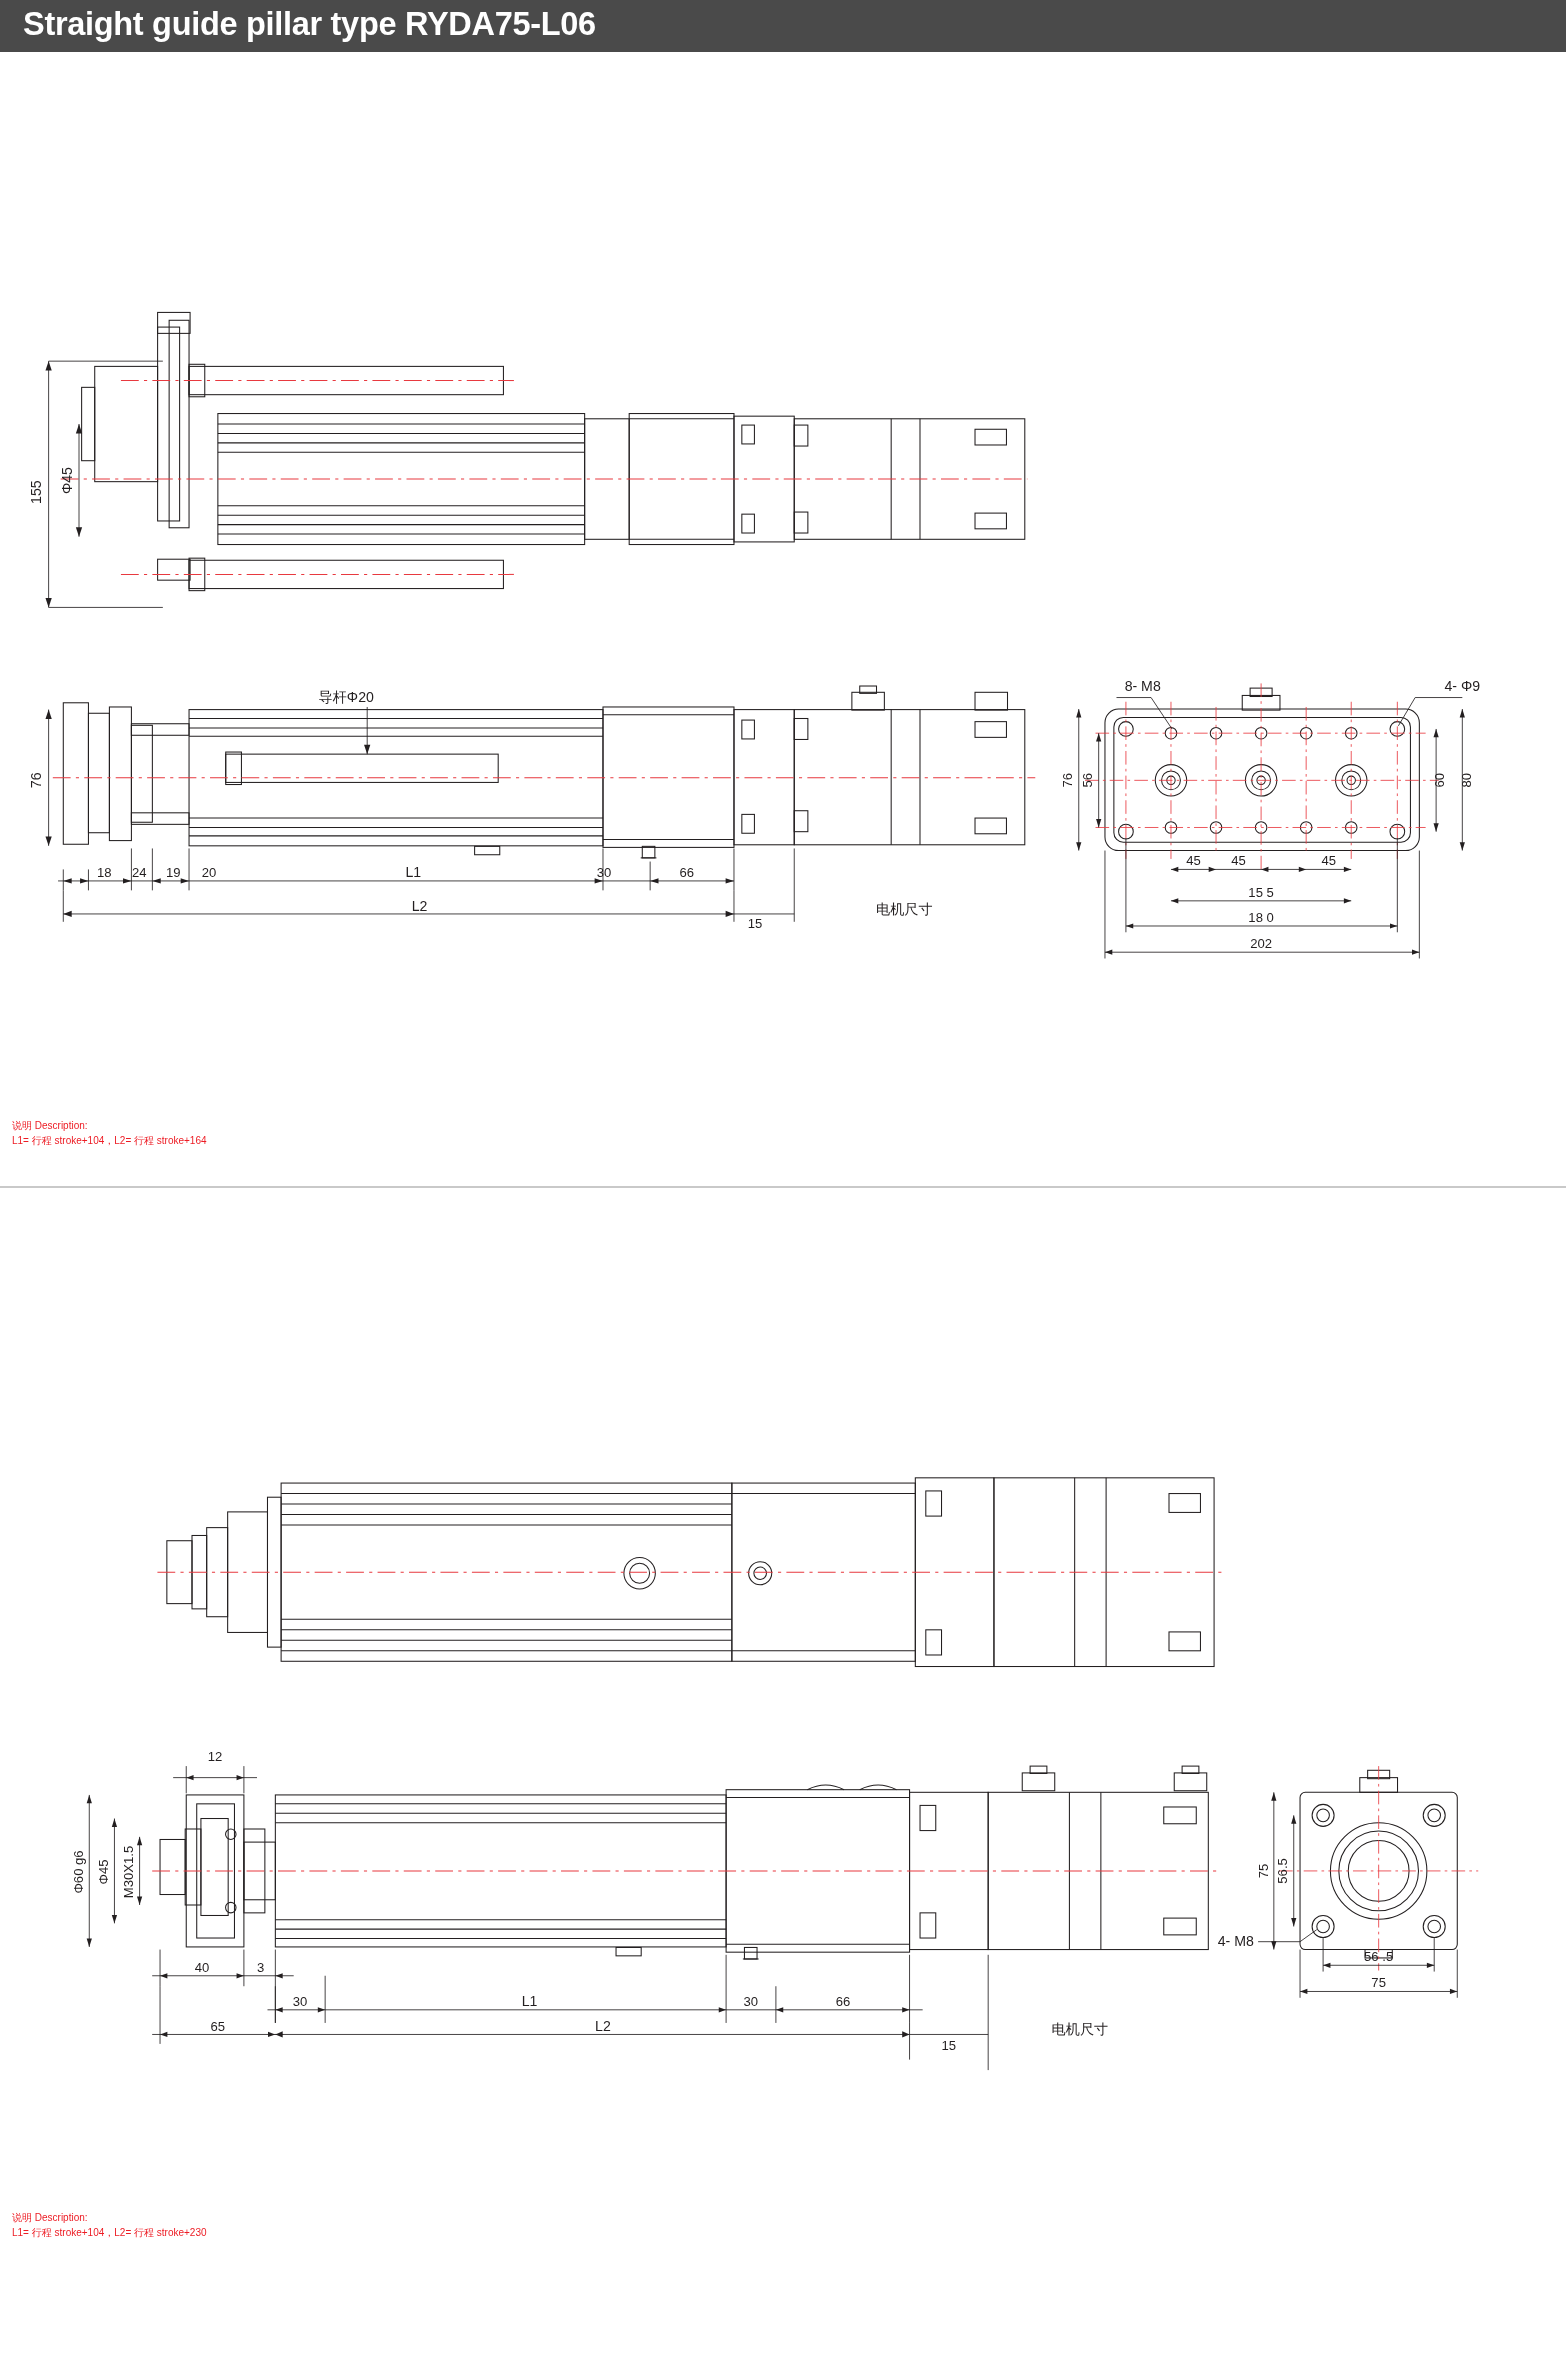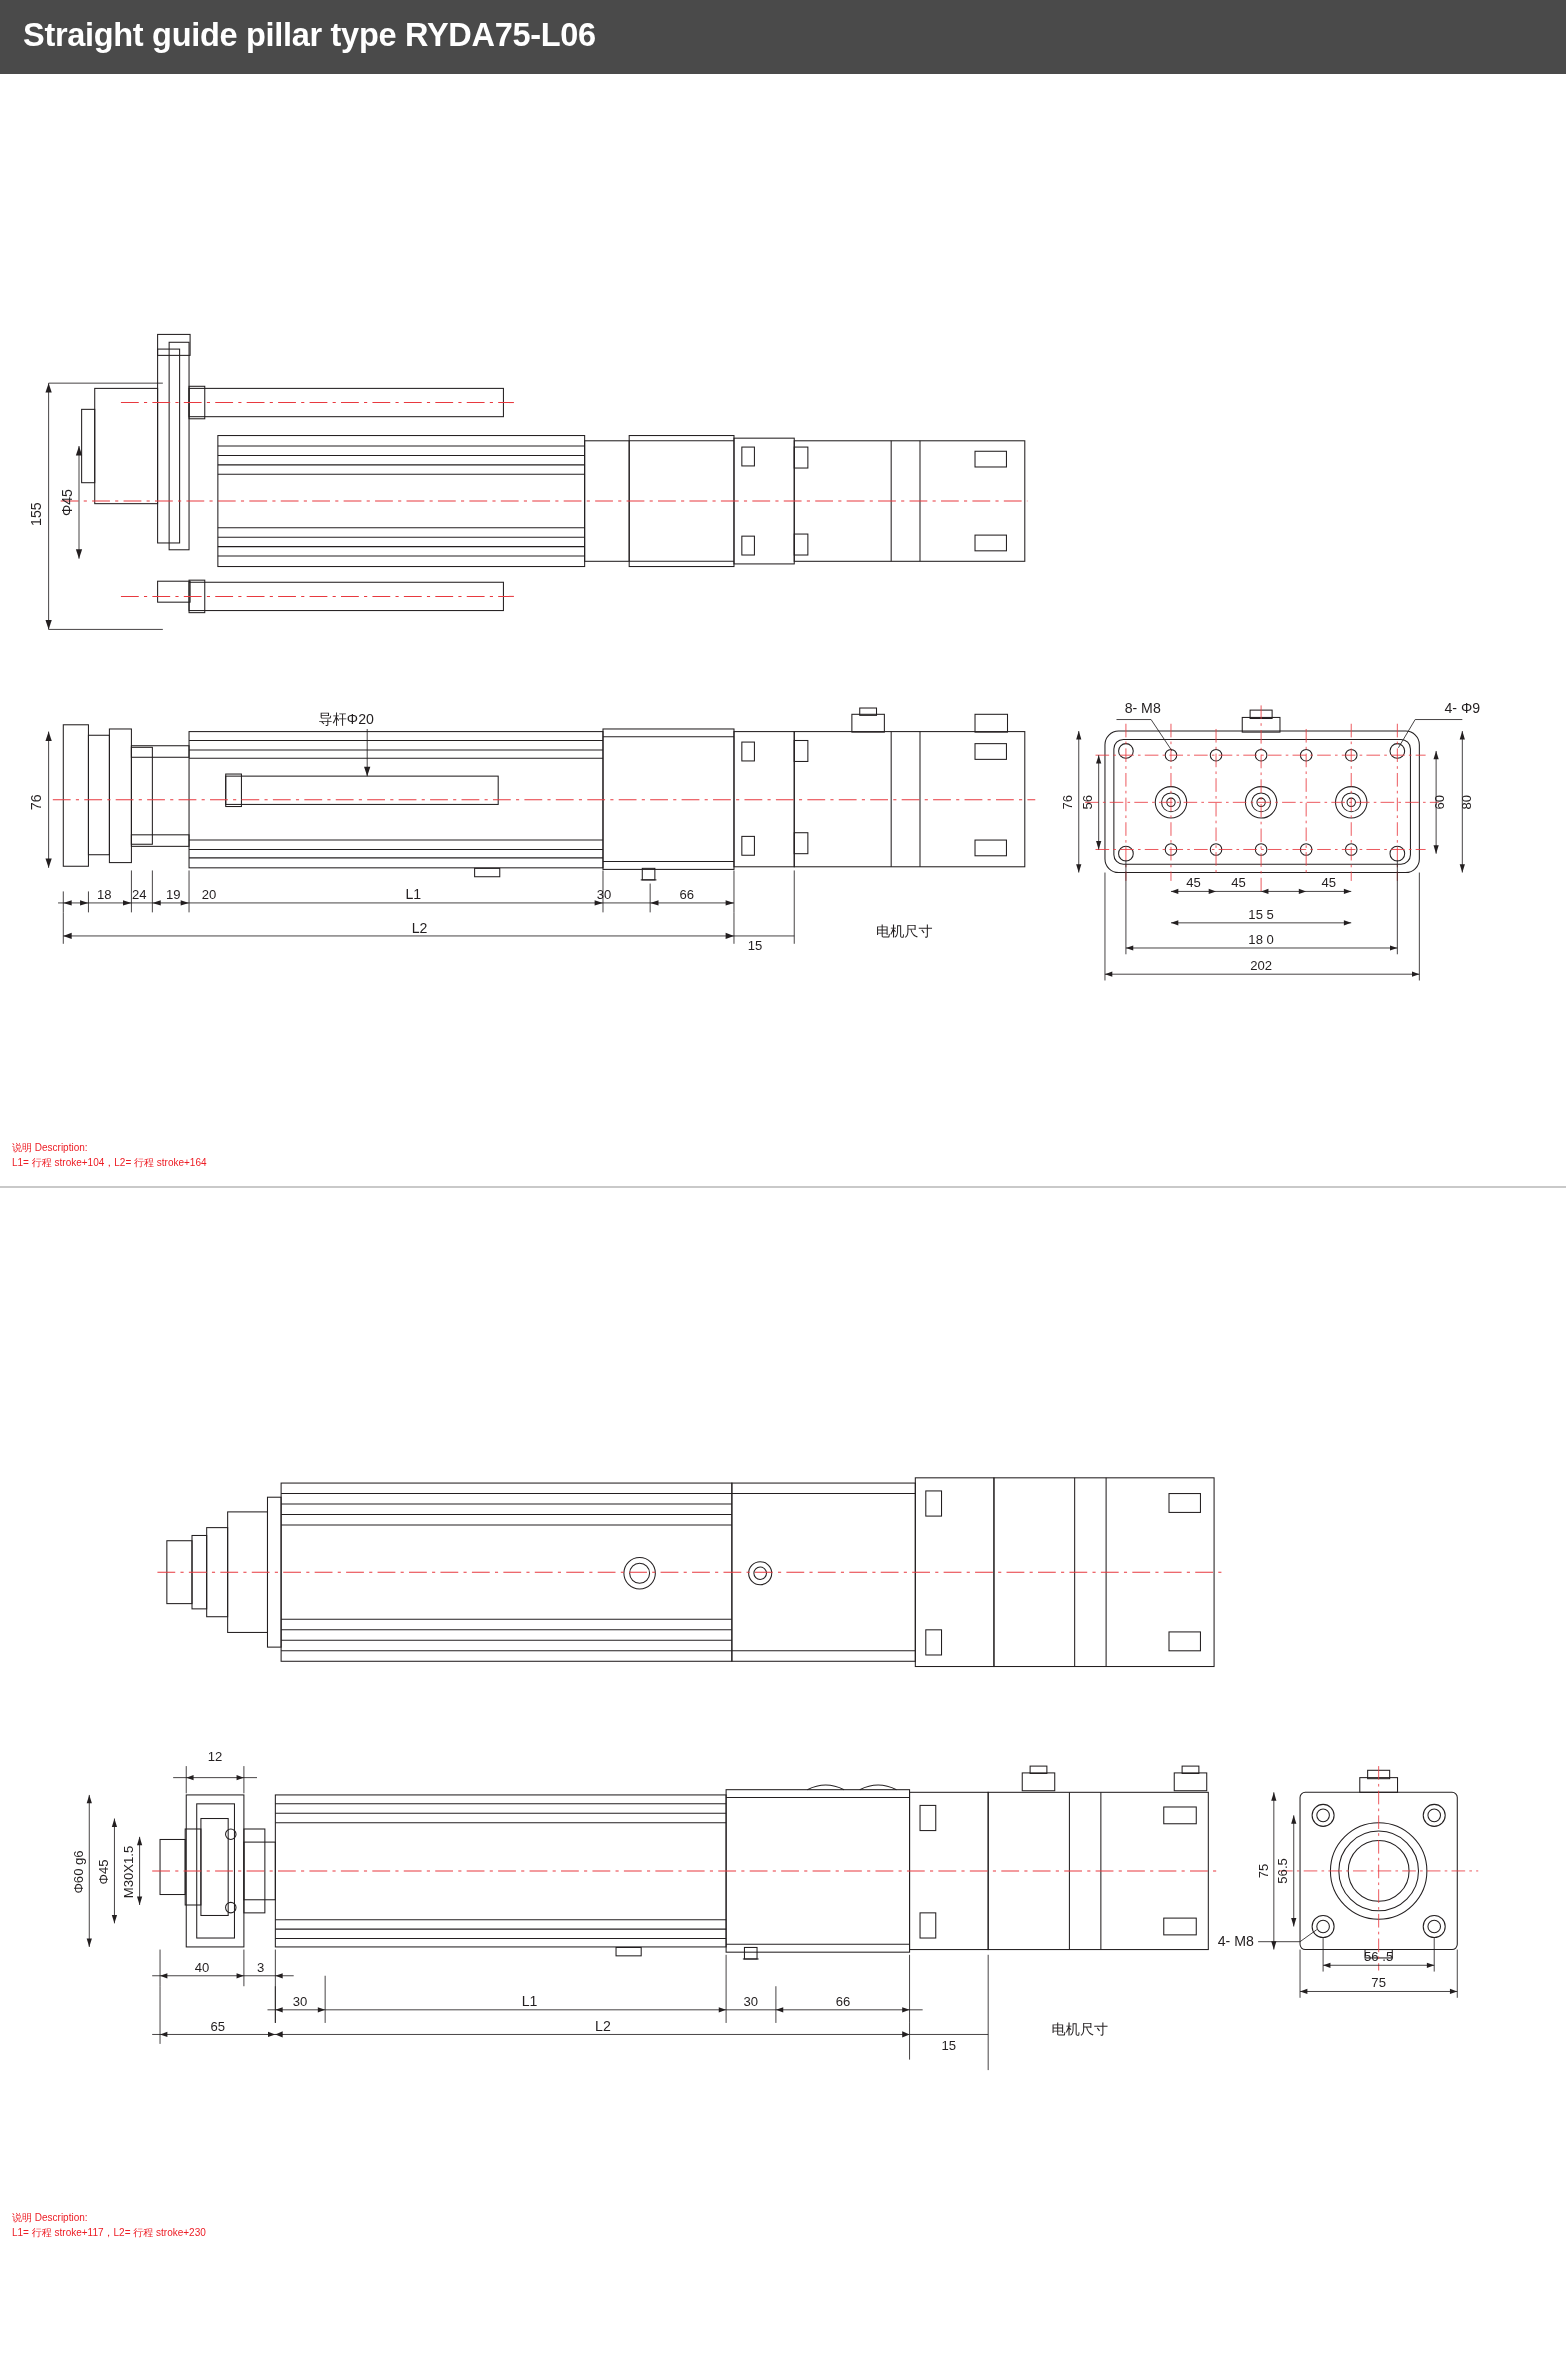--- a/index.html
+++ b/index.html
@@ -19,21 +19,21 @@
     width: 1567px;
   }
   .section-header {
     background: #4a4a4a;
     color: #ffffff;
     font-size: 32.5px;
     font-weight: bold;
     letter-spacing: -0.3px;
     padding: 11.5px 0 13.6px 23px;
     box-sizing: border-box;
-    height: 74px;
+    height: 52px;
     display: flex;
     align-items: center;
   }
   .drawing-area {
     position: relative;
     width: 1567px;
     background: #ffffff;
   }
   .desc-block {
     position: absolute;
@@ -579,17 +579,17 @@
       </g>
       <text class="lbl-sm" x="2418" y="1240" transform="rotate(-90 2418 1240)" text-anchor="middle">75</text>
       <text class="lbl-sm" x="2456" y="1240" transform="rotate(-90 2456 1240)" text-anchor="middle">56.5</text>
       <text class="lbl-sm" x="2630" y="1412" text-anchor="middle">56 .5</text>
       <text class="lbl-sm" x="2630" y="1462" text-anchor="middle">75</text>
       <text class="lbl" x="2392" y="1384" text-anchor="end">4- M8</text>
     </svg>
 
     <div class="desc-block" style="top:990px;">
       <div><span class="cn">说明</span> <span class="en">Description:</span></div>
-      <div>L1= 行程 stroke+117，L2= 行程 stroke+230</div>
+      <div>L1= 行程 stroke+104，L2= 行程 stroke+230</div>
     </div>
   </div>
 </div>
 
 
 </body></html>

